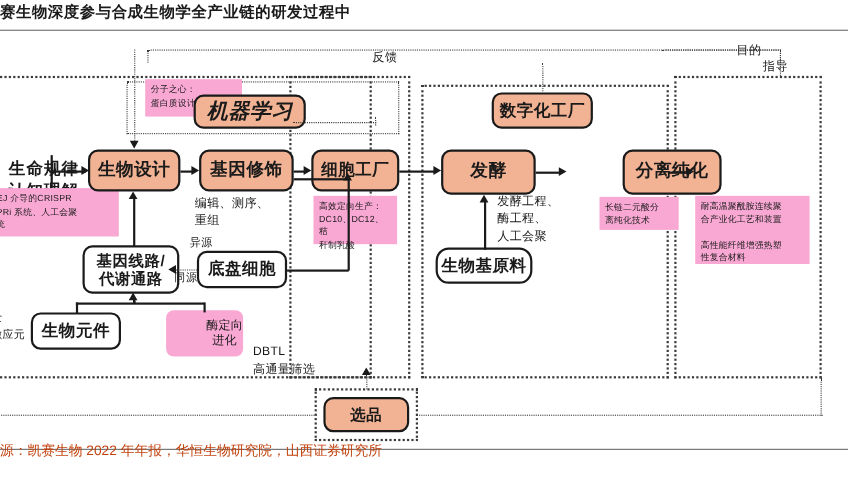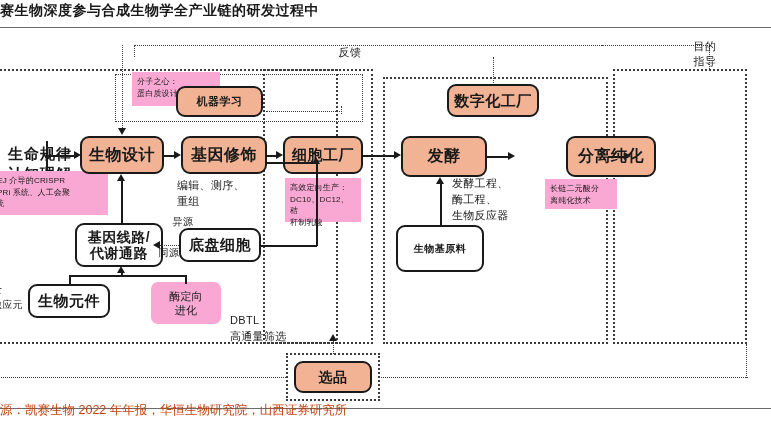--- a/index.html
+++ b/index.html
@@ -49,21 +49,21 @@
     position:absolute;
     box-sizing:border-box;
     background:#f9a8d4;
     color:#1a1a1a;
     font-size:8px;
     line-height:1.45;
     padding:4px 5px;
     text-align:left;
     letter-spacing:.2px;
   }
-  .note.rounded{border-radius:7px;display:flex;align-items:center;justify-content:center;
+  .note.rounded{border-radius:7px;display:flex;align-items:center;justify-content:flex-end;
     text-align:center;font-size:11px;font-weight:400;line-height:1.3;padding:0;}
   .plain{
     position:absolute;
     font-size:11px;line-height:1.45;color:#1a1a1a;
     text-align:left;letter-spacing:.3px;
   }
   .plain.big{font-size:15px;font-weight:700;line-height:1.35;letter-spacing:1px;margin-top:44px;}
 
   
   .dashed{
@@ -115,21 +115,21 @@
 
   <div class="dln h" style="left:-24px;top:377px;width:312px;"></div>
   <div class="dln h" style="left:378px;top:377px;width:370px;"></div>
   <div class="dln v" style="left:746px;top:344px;height:34px;"></div>
 
   <div class="dln v" style="left:333px;top:340px;height:14px;"></div>
   <div class="arrow u" style="left:329px;top:334px;"></div>
 
   <div class="dln h" style="left:602px;top:45px;width:108px;"></div>
   <div class="dln v" style="left:709px;top:45px;height:24px;"></div>
-  <div class="edge-label" style="left:680px;top:40px;width:50px;">目的</div>
+  <div class="edge-label" style="left:656px;top:40px;width:50px;">目的</div>
   <div class="edge-label" style="left:680px;top:55px;width:50px;">指导</div>
 
   <div class="plain big" style="left:8px;top:100px;width:110px;">
     <span>生命规律</span><br>
     <span>认知理解</span>
   </div>
 
   <div class="ln v" style="left:46px;top:141px;height:30px;width:2px;"></div>
   <div class="ln h" style="left:46px;top:155px;width:32px;"></div>
   <div class="arrow r" style="left:74px;top:151px;"></div>
@@ -141,44 +141,49 @@
 CRISPRi 系统、人工会聚
 BE系统</div>
 
   <div class="note" style="left:285px;top:178px;width:76px;height:44px;white-space:pre-line;">高效定向生产：
 DC10、DC12、秸
 秆制乳酸</div>
 
   <div class="note" style="left:545px;top:179px;width:72px;height:30px;white-space:pre-line;">长链二元酸分
 离纯化技术</div>
 
+  <div class="note" style="left:632px;top:178px;width:104px;height:62px;white-space:pre-line;">耐高温聚酰胺连续聚
+合产业化工艺和装置
+
+高性能纤维增强热塑
+性复合材料</div>
 
   <div class="note rounded" style="left:151px;top:282px;width:70px;height:42px;">
     <span style="display:block;">
       <span>酶定向</span><br>
       <span>进化</span>
     </span>
   </div>
 
   <div class="plain" style="left:-8px;top:283px;width:40px;white-space:pre-line;font-size:10px;">士
 激应元</div>
 
   <div class="plain" style="left:177px;top:178px;width:100px;white-space:pre-line;">编辑、测序、
 重组</div>
 
   <div class="plain" style="left:452px;top:176px;width:86px;white-space:pre-line;">发酵工程、
 酶工程、
-生物反应器</div>
+人工会聚</div>
 
   <div class="plain" style="left:230px;top:285px;width:80px;margin-top:28px;">
     <span>DBTL</span><br>
     <span>高通量筛选</span>
   </div>
 
-  <div class="node" style="left:176px;top:86px;width:87px;height:31px;font-size:11px;">机器学习</div>
+  <div class="node" style="left:176px;top:86px;width:102px;height:31px;font-size:19px;font-style:italic;">机器学习</div>
 
   <div class="node" style="left:80px;top:136px;width:84px;height:38px;font-size:16px;">生物设计</div>
 
   <div class="node" style="left:181px;top:136px;width:86px;height:38px;font-size:16px;">基因修饰</div>
 
   <div class="node" style="left:283px;top:136px;width:80px;height:38px;font-size:15px;">细胞工厂</div>
 
   <div class="node" style="left:447px;top:84px;width:92px;height:33px;font-size:15px;">数字化工厂</div>
 
   <div class="node" style="left:401px;top:136px;width:86px;height:41px;font-size:16px;">发酵</div>
@@ -190,21 +195,21 @@
     <span style="display:block;">
       <span>基因线路/</span><br>
       <span>代谢通路</span>
     </span>
   </div>
 
   <div class="node white" style="left:179px;top:228px;width:82px;height:34px;font-size:15px;">底盘细胞</div>
 
   <div class="node white" style="left:28px;top:284px;width:82px;height:34px;font-size:15px;">生物元件</div>
 
-  <div class="node white" style="left:396px;top:225px;width:88px;height:47px;font-size:10px;">生物基原料</div>
+  <div class="node white" style="left:396px;top:225px;width:88px;height:33px;font-size:15px;border-radius:12px;">生物基原料</div>
 
   <div class="node" style="left:294px;top:361px;width:78px;height:32px;font-size:14px;">选品</div>
 
   <div class="ln h" style="left:164px;top:155px;width:12px;"></div>
   <div class="arrow r" style="left:174px;top:151px;"></div>
 
   <div class="ln h" style="left:267px;top:155px;width:12px;"></div>
   <div class="arrow r" style="left:276px;top:151px;"></div>
 
   <div class="ln h" style="left:363px;top:155px;width:34px;"></div>

